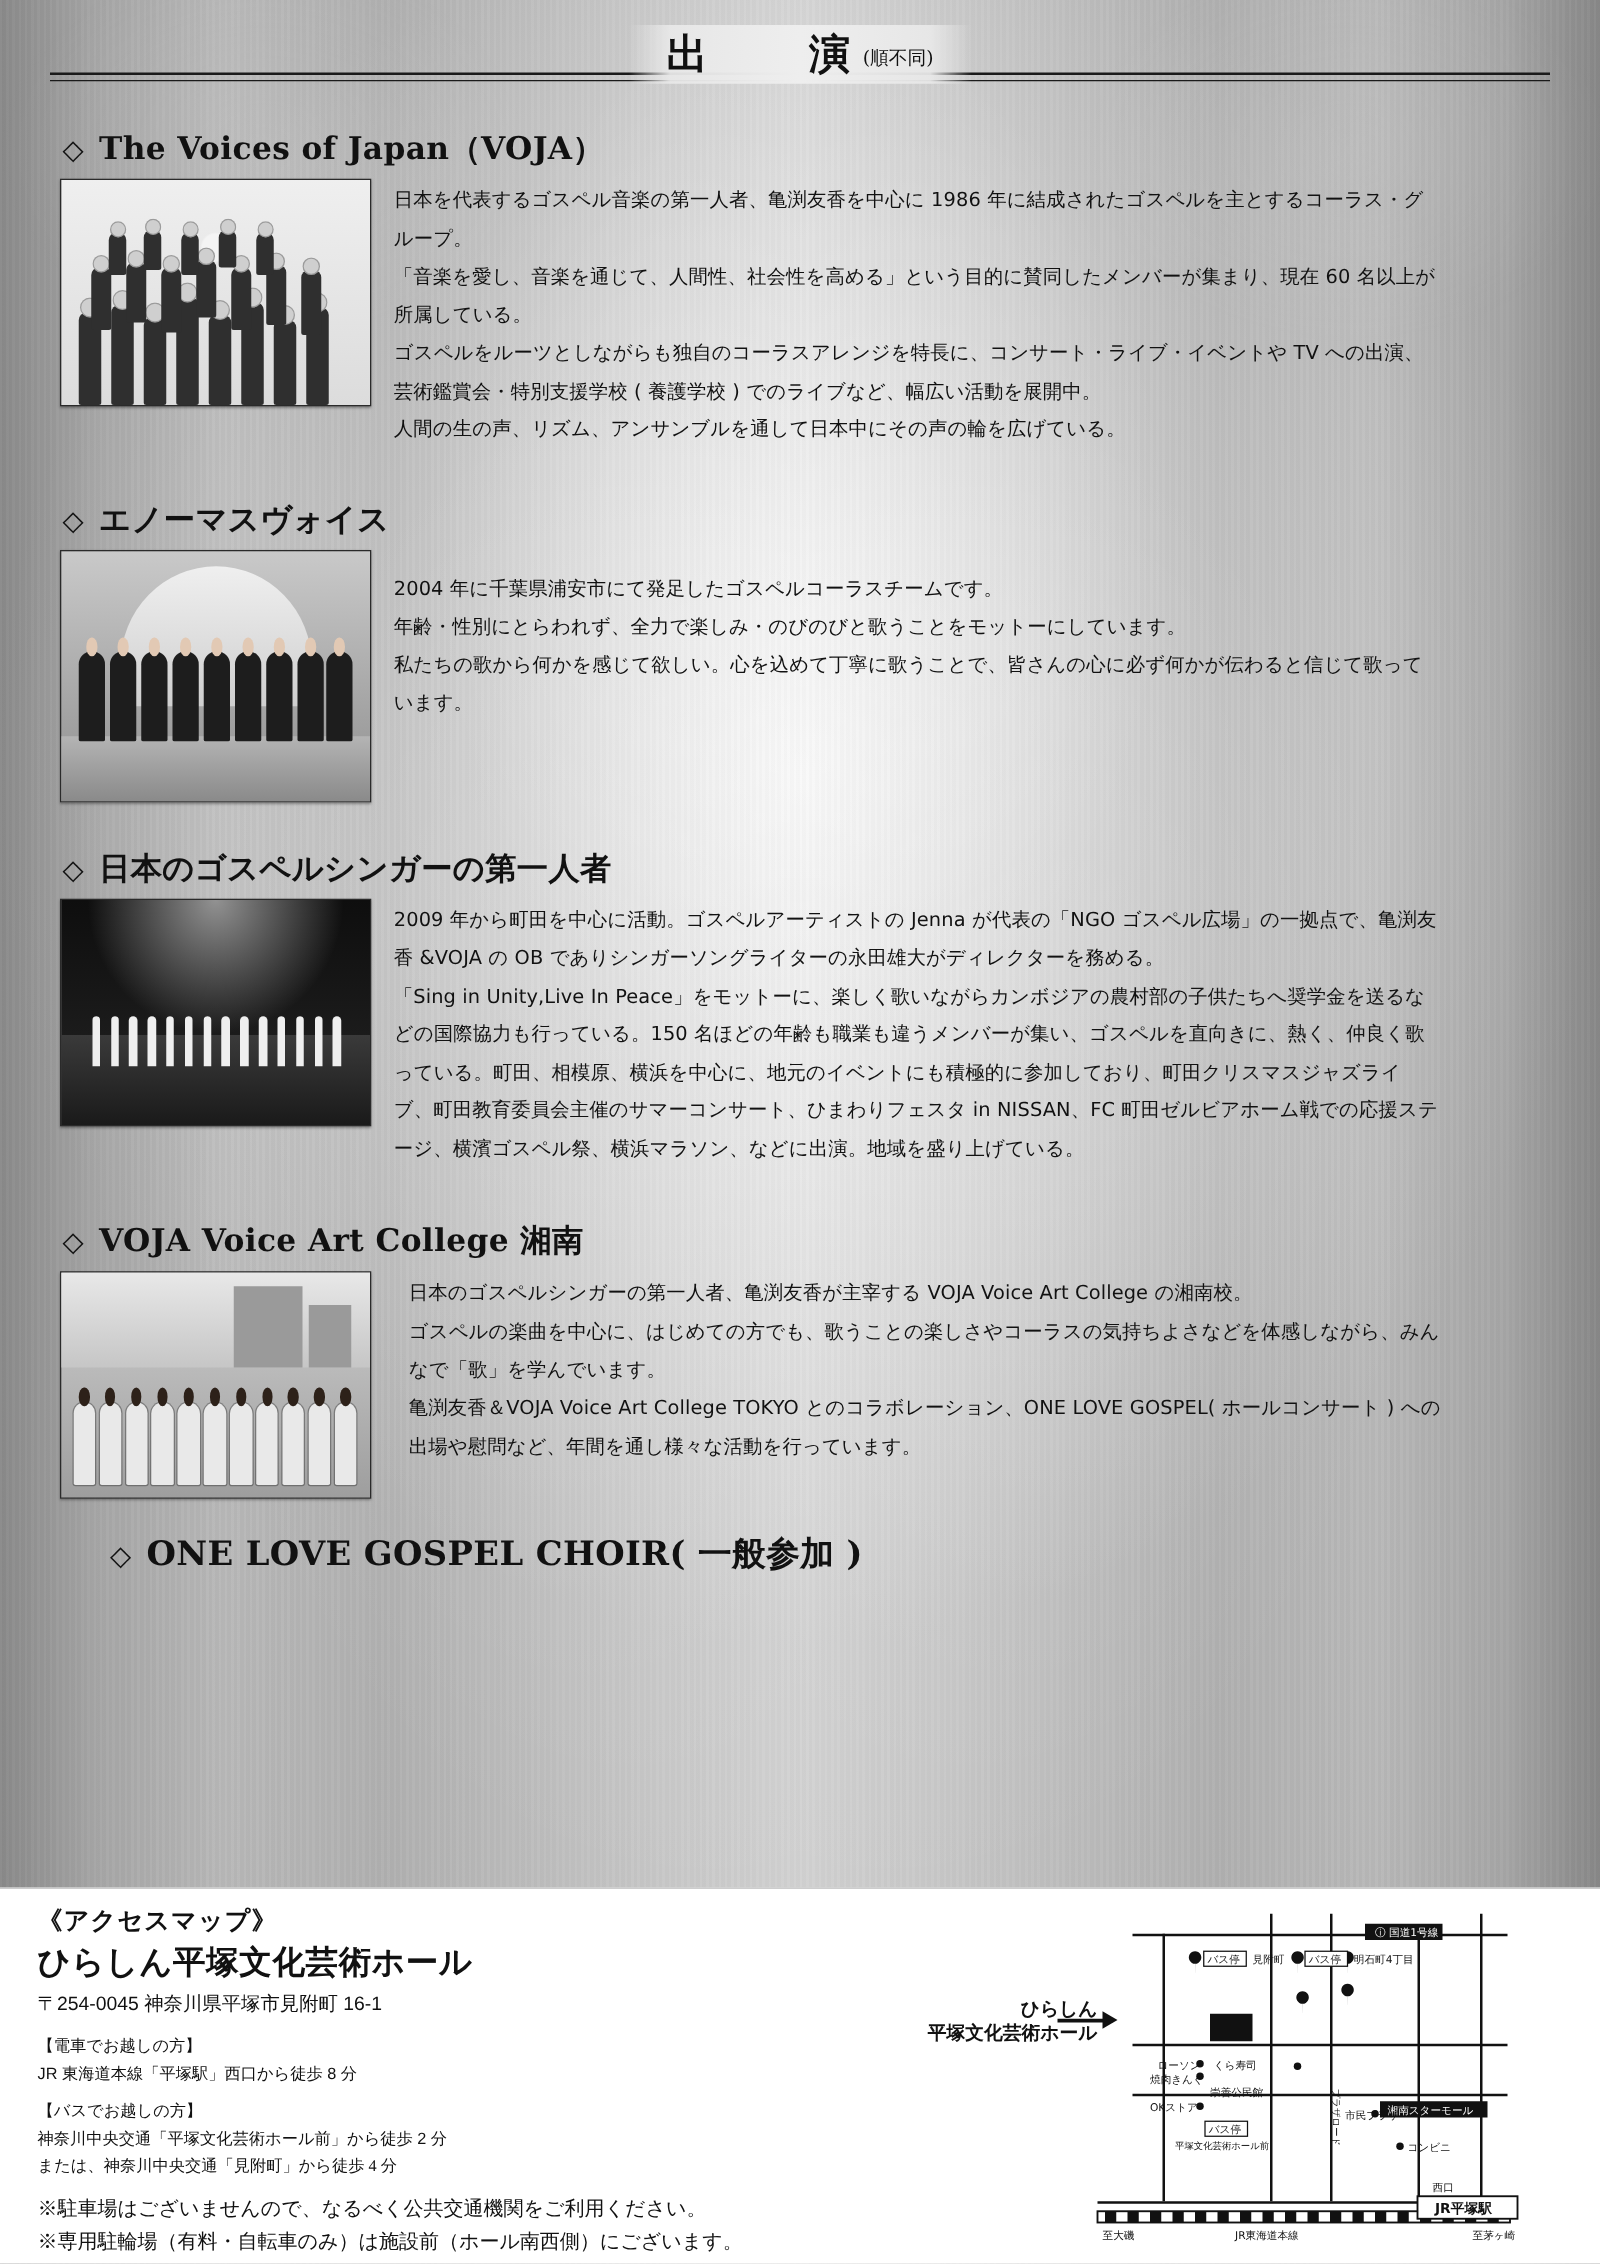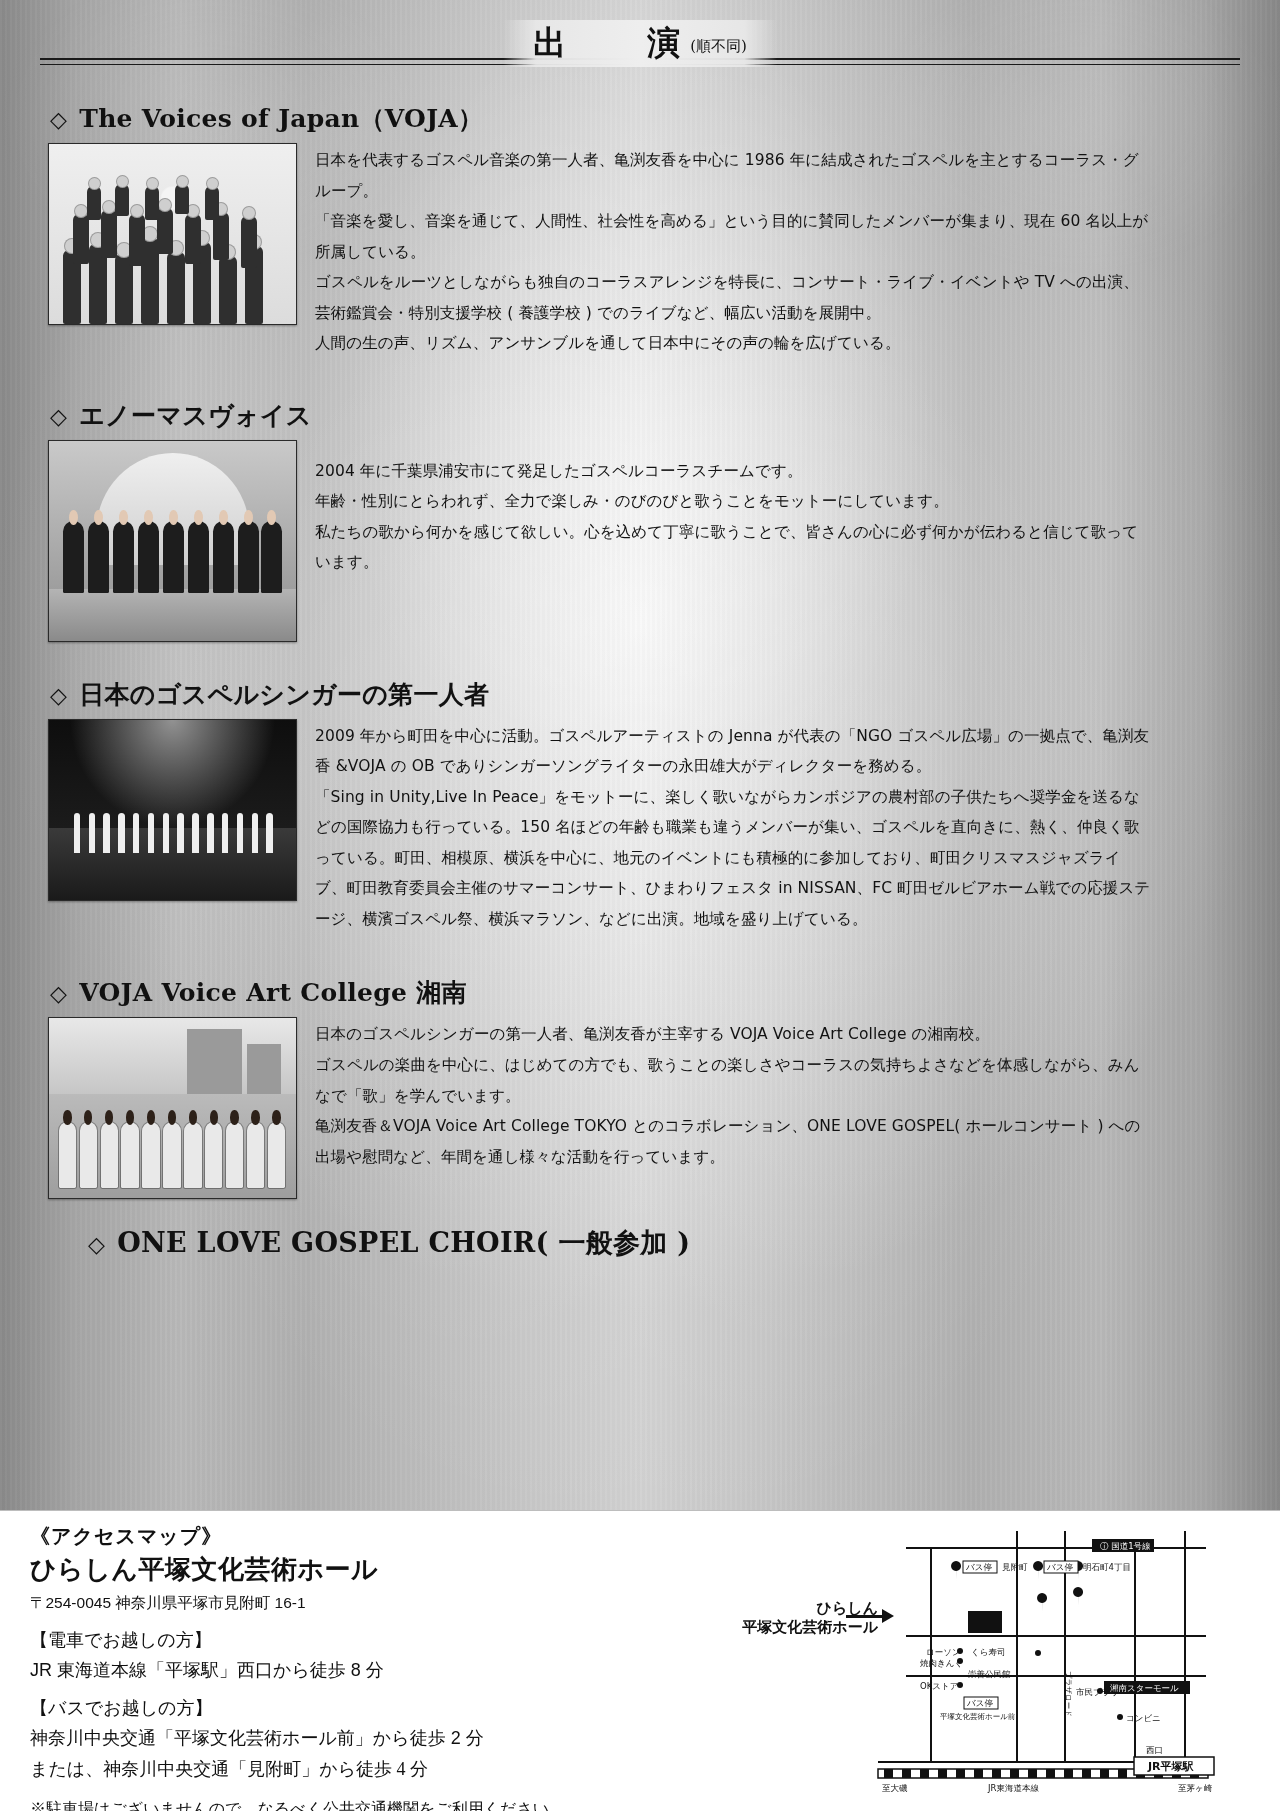--- a/index.html
+++ b/index.html
@@ -132,21 +132,21 @@
   
   .access{
     position:absolute;left:0;right:0;bottom:0;height:300px;background:#ffffff;
     border-top:1px solid #bdbdbd;
   }
   .access-inner{position:relative;height:100%;}
   .acc-left{position:absolute;left:30px;top:12px;width:660px;}
   .acc-h1{font-size:20px;font-weight:700;margin:0 0 2px 0;letter-spacing:1px;}
   .acc-h2{font-size:26px;font-weight:700;margin:2px 0 6px 0;letter-spacing:.5px;}
   .acc-addr{font-size:15.5px;margin:0 0 12px 0;}
-  .acc-blk{font-size:18px;line-height:1.62;margin:0 0 9px 0;}
+  .acc-blk{font-size:13px;line-height:1.62;margin:0 0 9px 0;}
   .acc-note{font-size:16px;line-height:1.6;margin:0;}
 
   
   .map{position:absolute;right:22px;top:14px;width:390px;height:272px;background:#fff;}
   .map svg{display:block;}
   
 </style>
 </head>
 <body>
 
@@ -297,21 +297,21 @@
               <em style="left:28%;"></em>
             <em style="left:37%;"></em>
               <em style="left:46%;"></em>
               <em style="left:55%;"></em>
               <em style="left:64%;"></em>
             <em style="left:73%;"></em>
               <em style="left:82%;"></em>
               <em style="left:91%;"></em>
           </div>
         </div>
-        <div class="ptext" style="white-space:pre-line;width:836px;padding-top:2px;">日本のゴスペルシンガーの第一人者、亀渕友香が主宰する VOJA Voice Art College の湘南校。
+        <div class="ptext" style="white-space:pre-line;width:836px;padding-top:2px;margin-left:12px;">日本のゴスペルシンガーの第一人者、亀渕友香が主宰する VOJA Voice Art College の湘南校。
 ゴスペルの楽曲を中心に、はじめての方でも、歌うことの楽しさやコーラスの気持ちよさなどを体感しながら、みんなで「歌」を学んでいます。
 亀渕友香＆VOJA Voice Art College TOKYO とのコラボレーション、ONE LOVE GOSPEL( ホールコンサート ) への出場や慰問など、年間を通し様々な活動を行っています。</div>
       </div>
     </div>
 
     <div class="section finale">
       <div class="sec-title">
         <span class="diamond">◇</span>
         <span>ONE LOVE GOSPEL CHOIR( 一般参加 )</span>
       </div>

